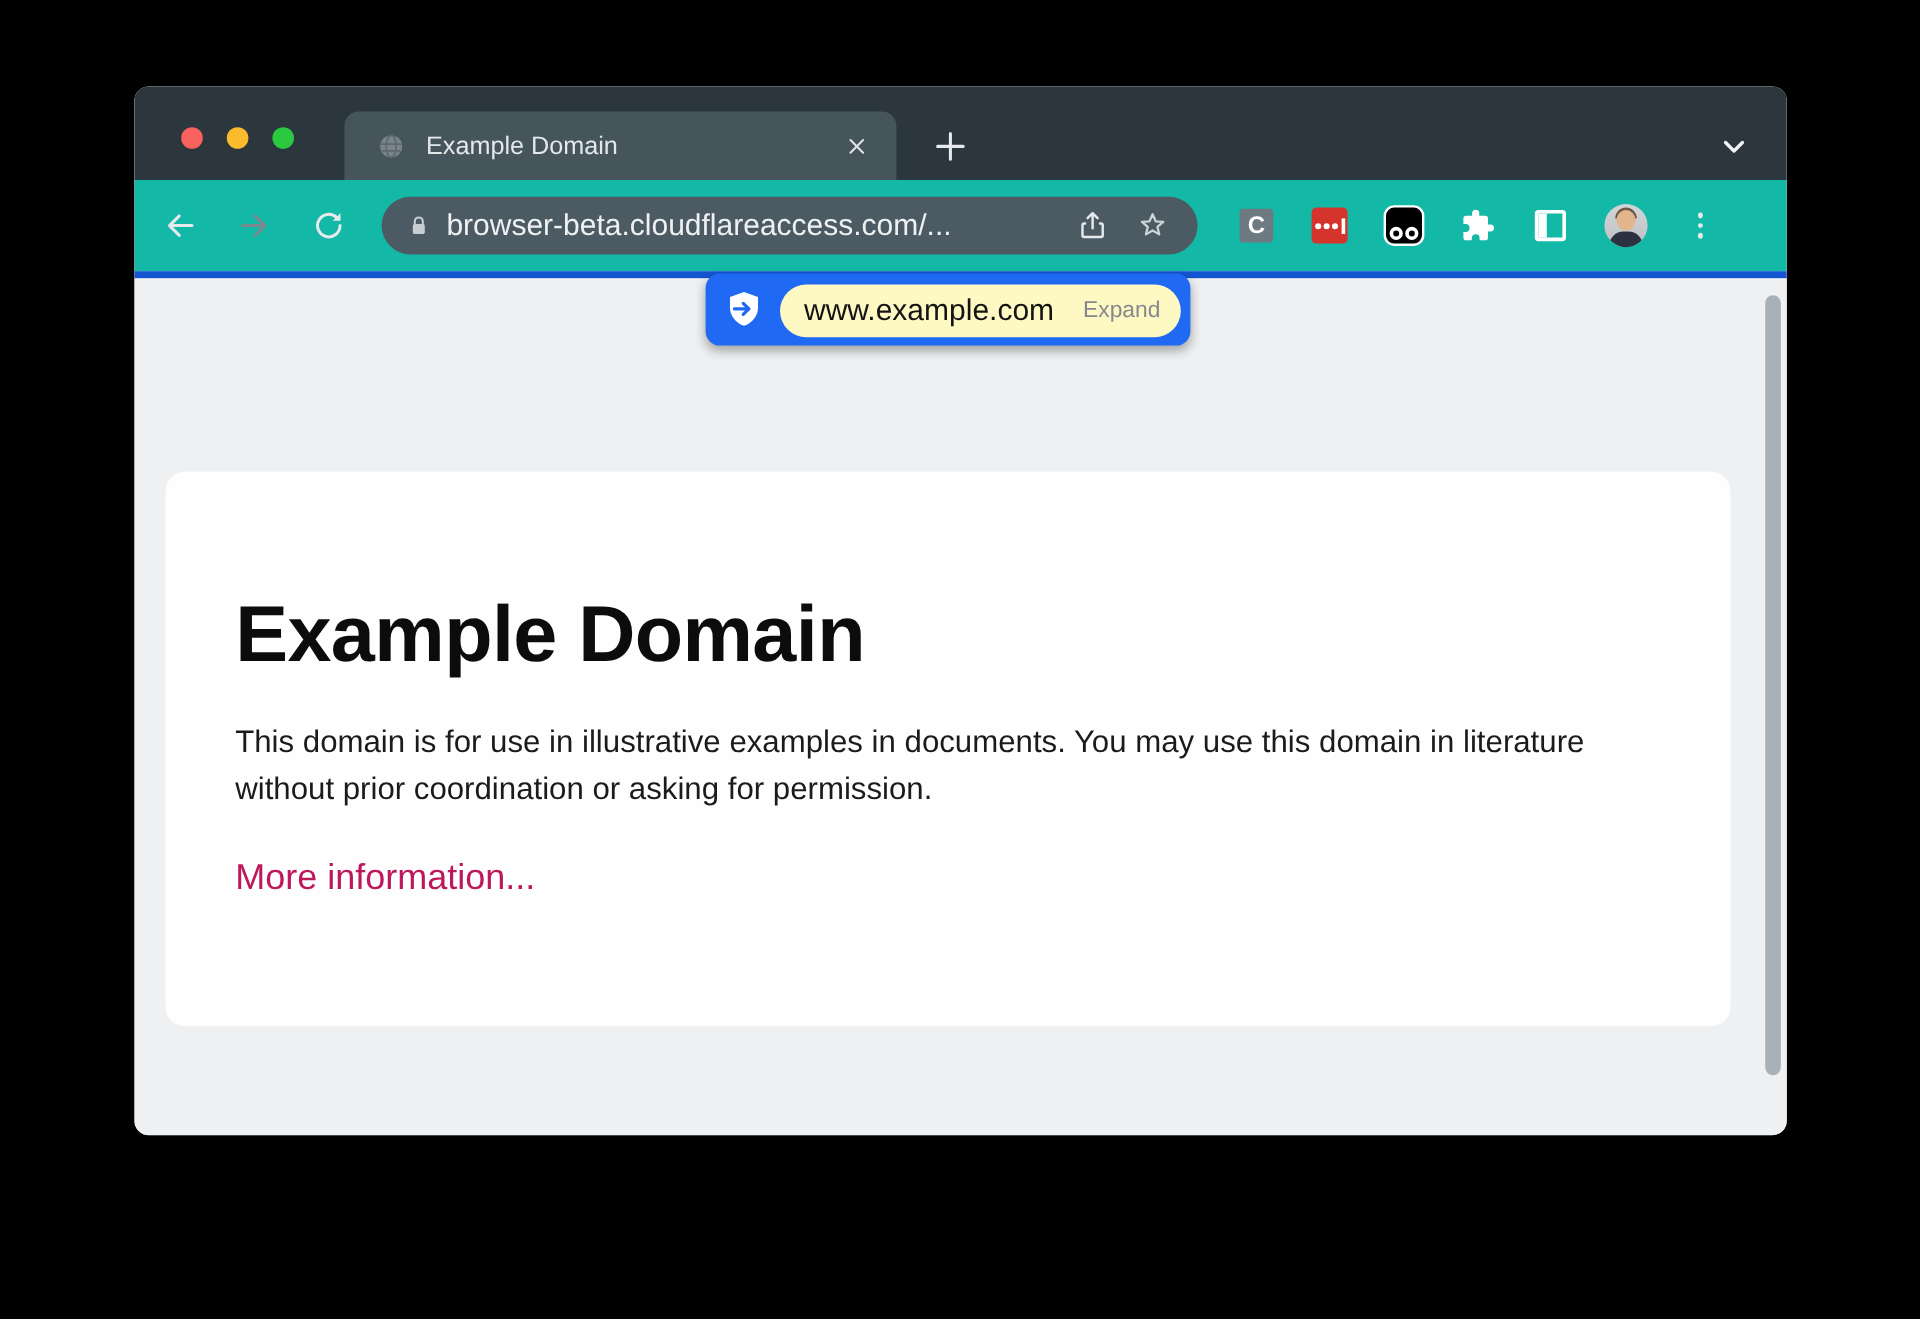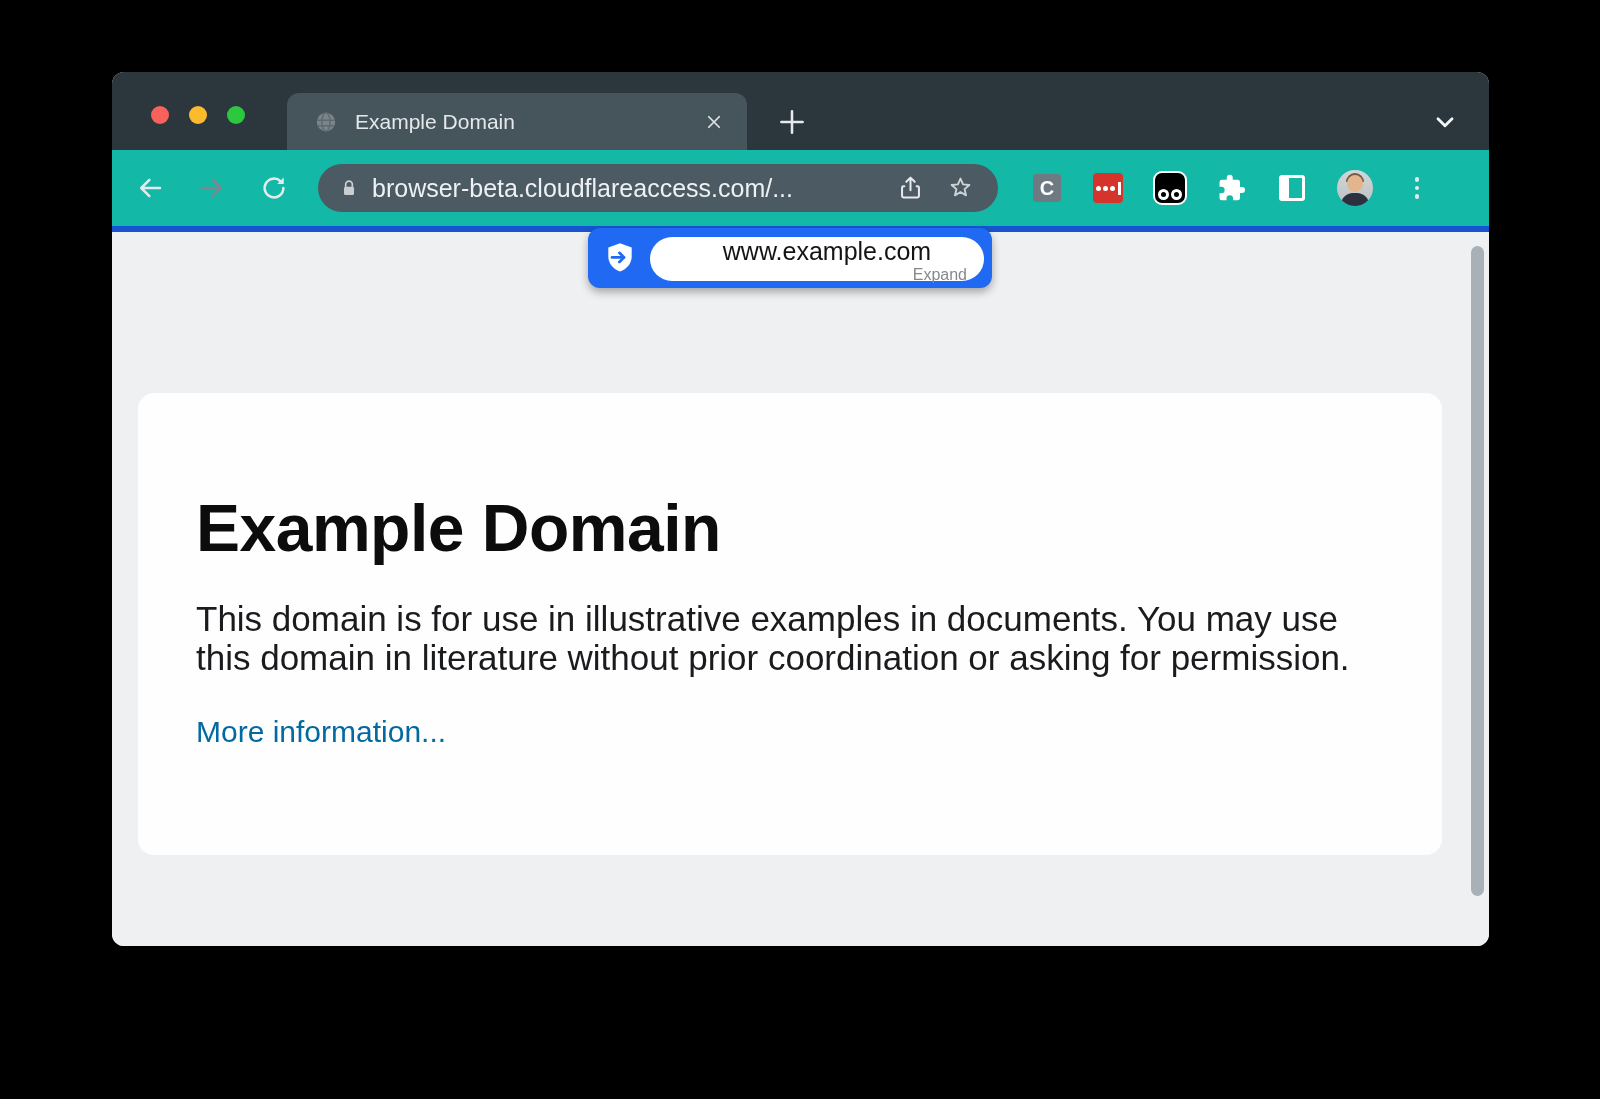--- a/index.html
+++ b/index.html
@@ -67,32 +67,32 @@
   .menu-dots i{width:4.5px;height:4.5px;border-radius:50%;background:#e6e9eb;}
   
   .accent{position:absolute;top:154px;left:0;right:0;height:6px;background:#1655d2;}
   .content{position:absolute;top:160px;left:0;right:0;bottom:0;background:#eef0f2;}
   .iso-pill{
     position:absolute;left:476px;top:-4px;width:404px;height:60px;
     background:#2069f3;border-radius:12px;box-shadow:0 4px 9px rgba(0,0,0,.32);
   }
   .shield{position:absolute;left:17px;top:14px;width:30px;height:32px;}
   .host-pill{
-    position:absolute;left:62px;right:8px;top:9px;height:44px;background:#ffffff;
-    border-radius:22px;display:flex;align-items:center;flex-direction:column;
+    position:absolute;left:62px;right:8px;top:9px;height:44px;background:#fef9c3;
+    border-radius:22px;display:flex;align-items:center;
   }
   .host{margin-left:20px;font-size:25px;color:#141414;white-space:nowrap;}
-  .expand{margin-left:auto;margin-right:17px;font-size:16px;color:#85898d;white-space:nowrap;cursor:default;}
+  .expand{margin-left:auto;margin-right:17px;font-size:19px;color:#85898d;white-space:nowrap;cursor:default;}
   .card{
     position:absolute;left:26px;top:161px;width:1304px;height:462px;
     background:#fefeff;border-radius:16px;box-sizing:border-box;overflow:hidden;
   }
   .card h1{margin:98px 0 0 58px;font-size:66px;line-height:1.15;color:#0c0c0d;letter-spacing:-0.5px;font-weight:bold;}
-  .card p{margin:32px 58px 0 58px;max-width:1160px;font-size:35px;line-height:39px;color:#1a1b1d;}
-  .card a{display:inline-block;margin:38px 0 0 58px;font-size:30px;color:#0369a1;text-decoration:none;cursor:pointer;}
+  .card p{margin:32px 58px 0 58px;max-width:1160px;font-size:26px;line-height:39px;color:#1a1b1d;}
+  .card a{display:inline-block;margin:38px 0 0 58px;font-size:30px;color:#be185d;text-decoration:none;cursor:pointer;}
   .scroll-thumb{position:absolute;right:5px;top:14px;width:13px;height:650px;background:#a9b1b6;border-radius:7px;}
   svg{display:block;}
 </style>
 </head>
 <body>
 
 <div class="window">
 
   <div class="tabstrip">
     <span class="tl red"></span>

